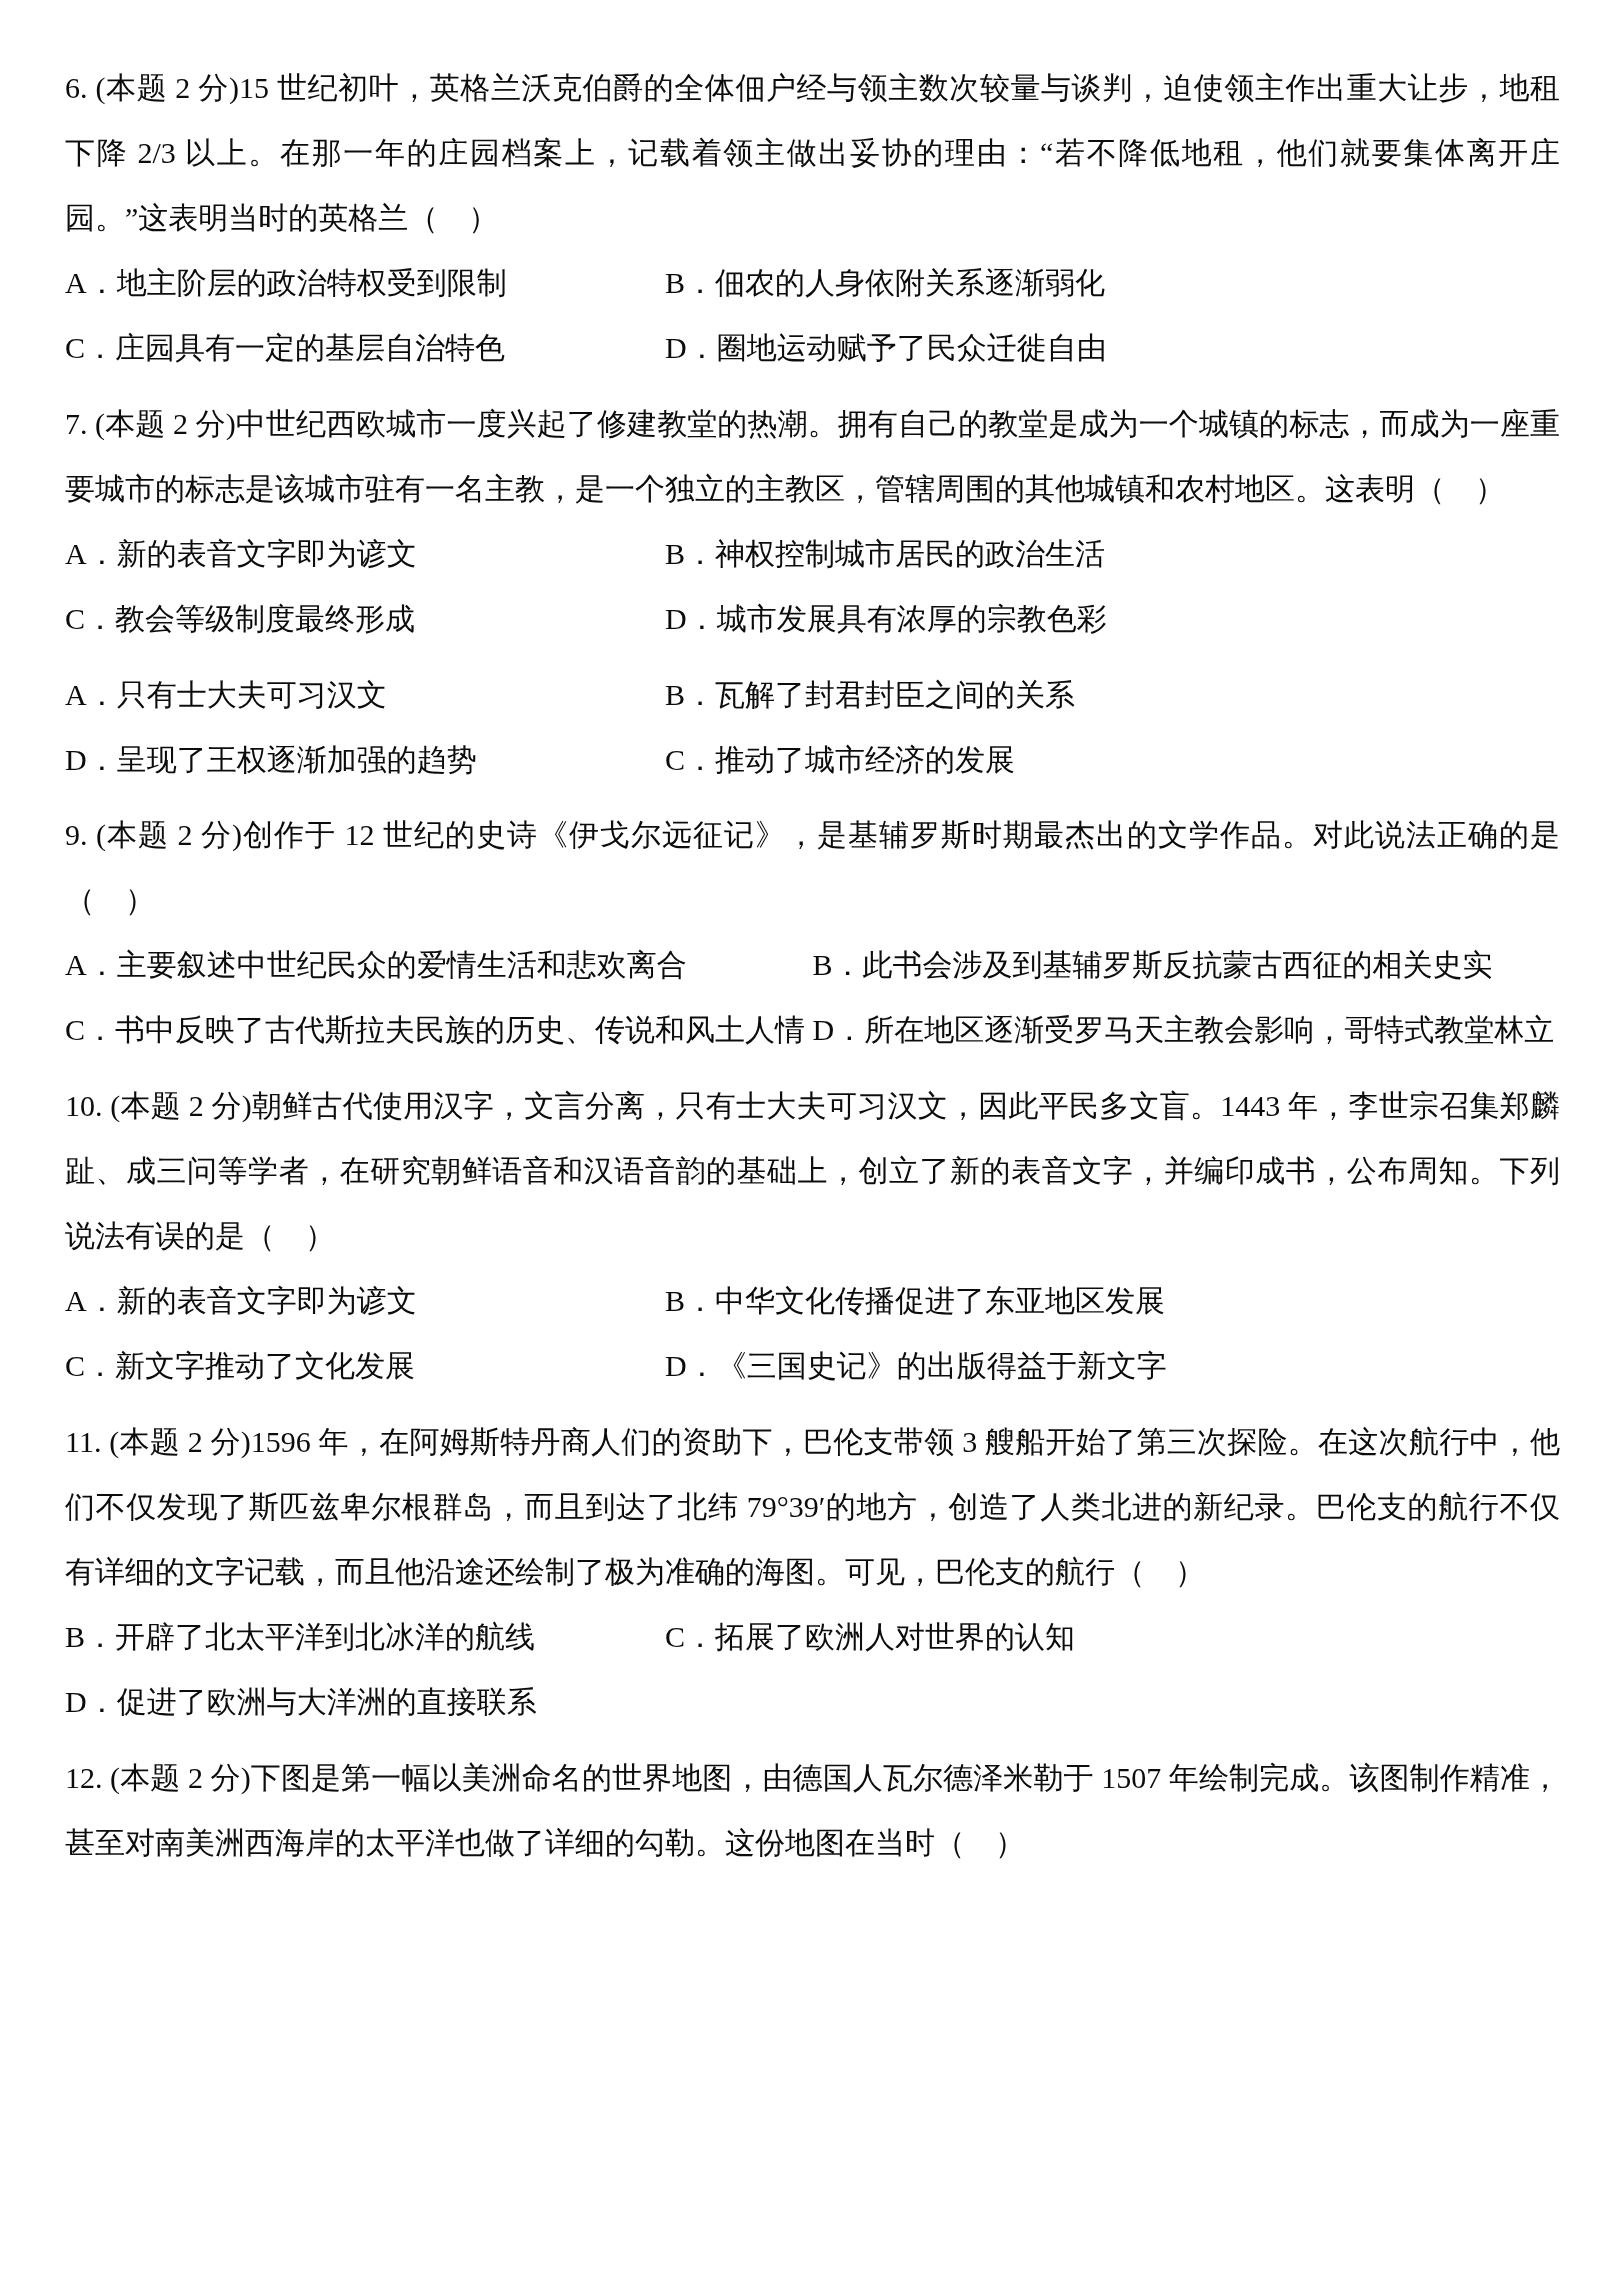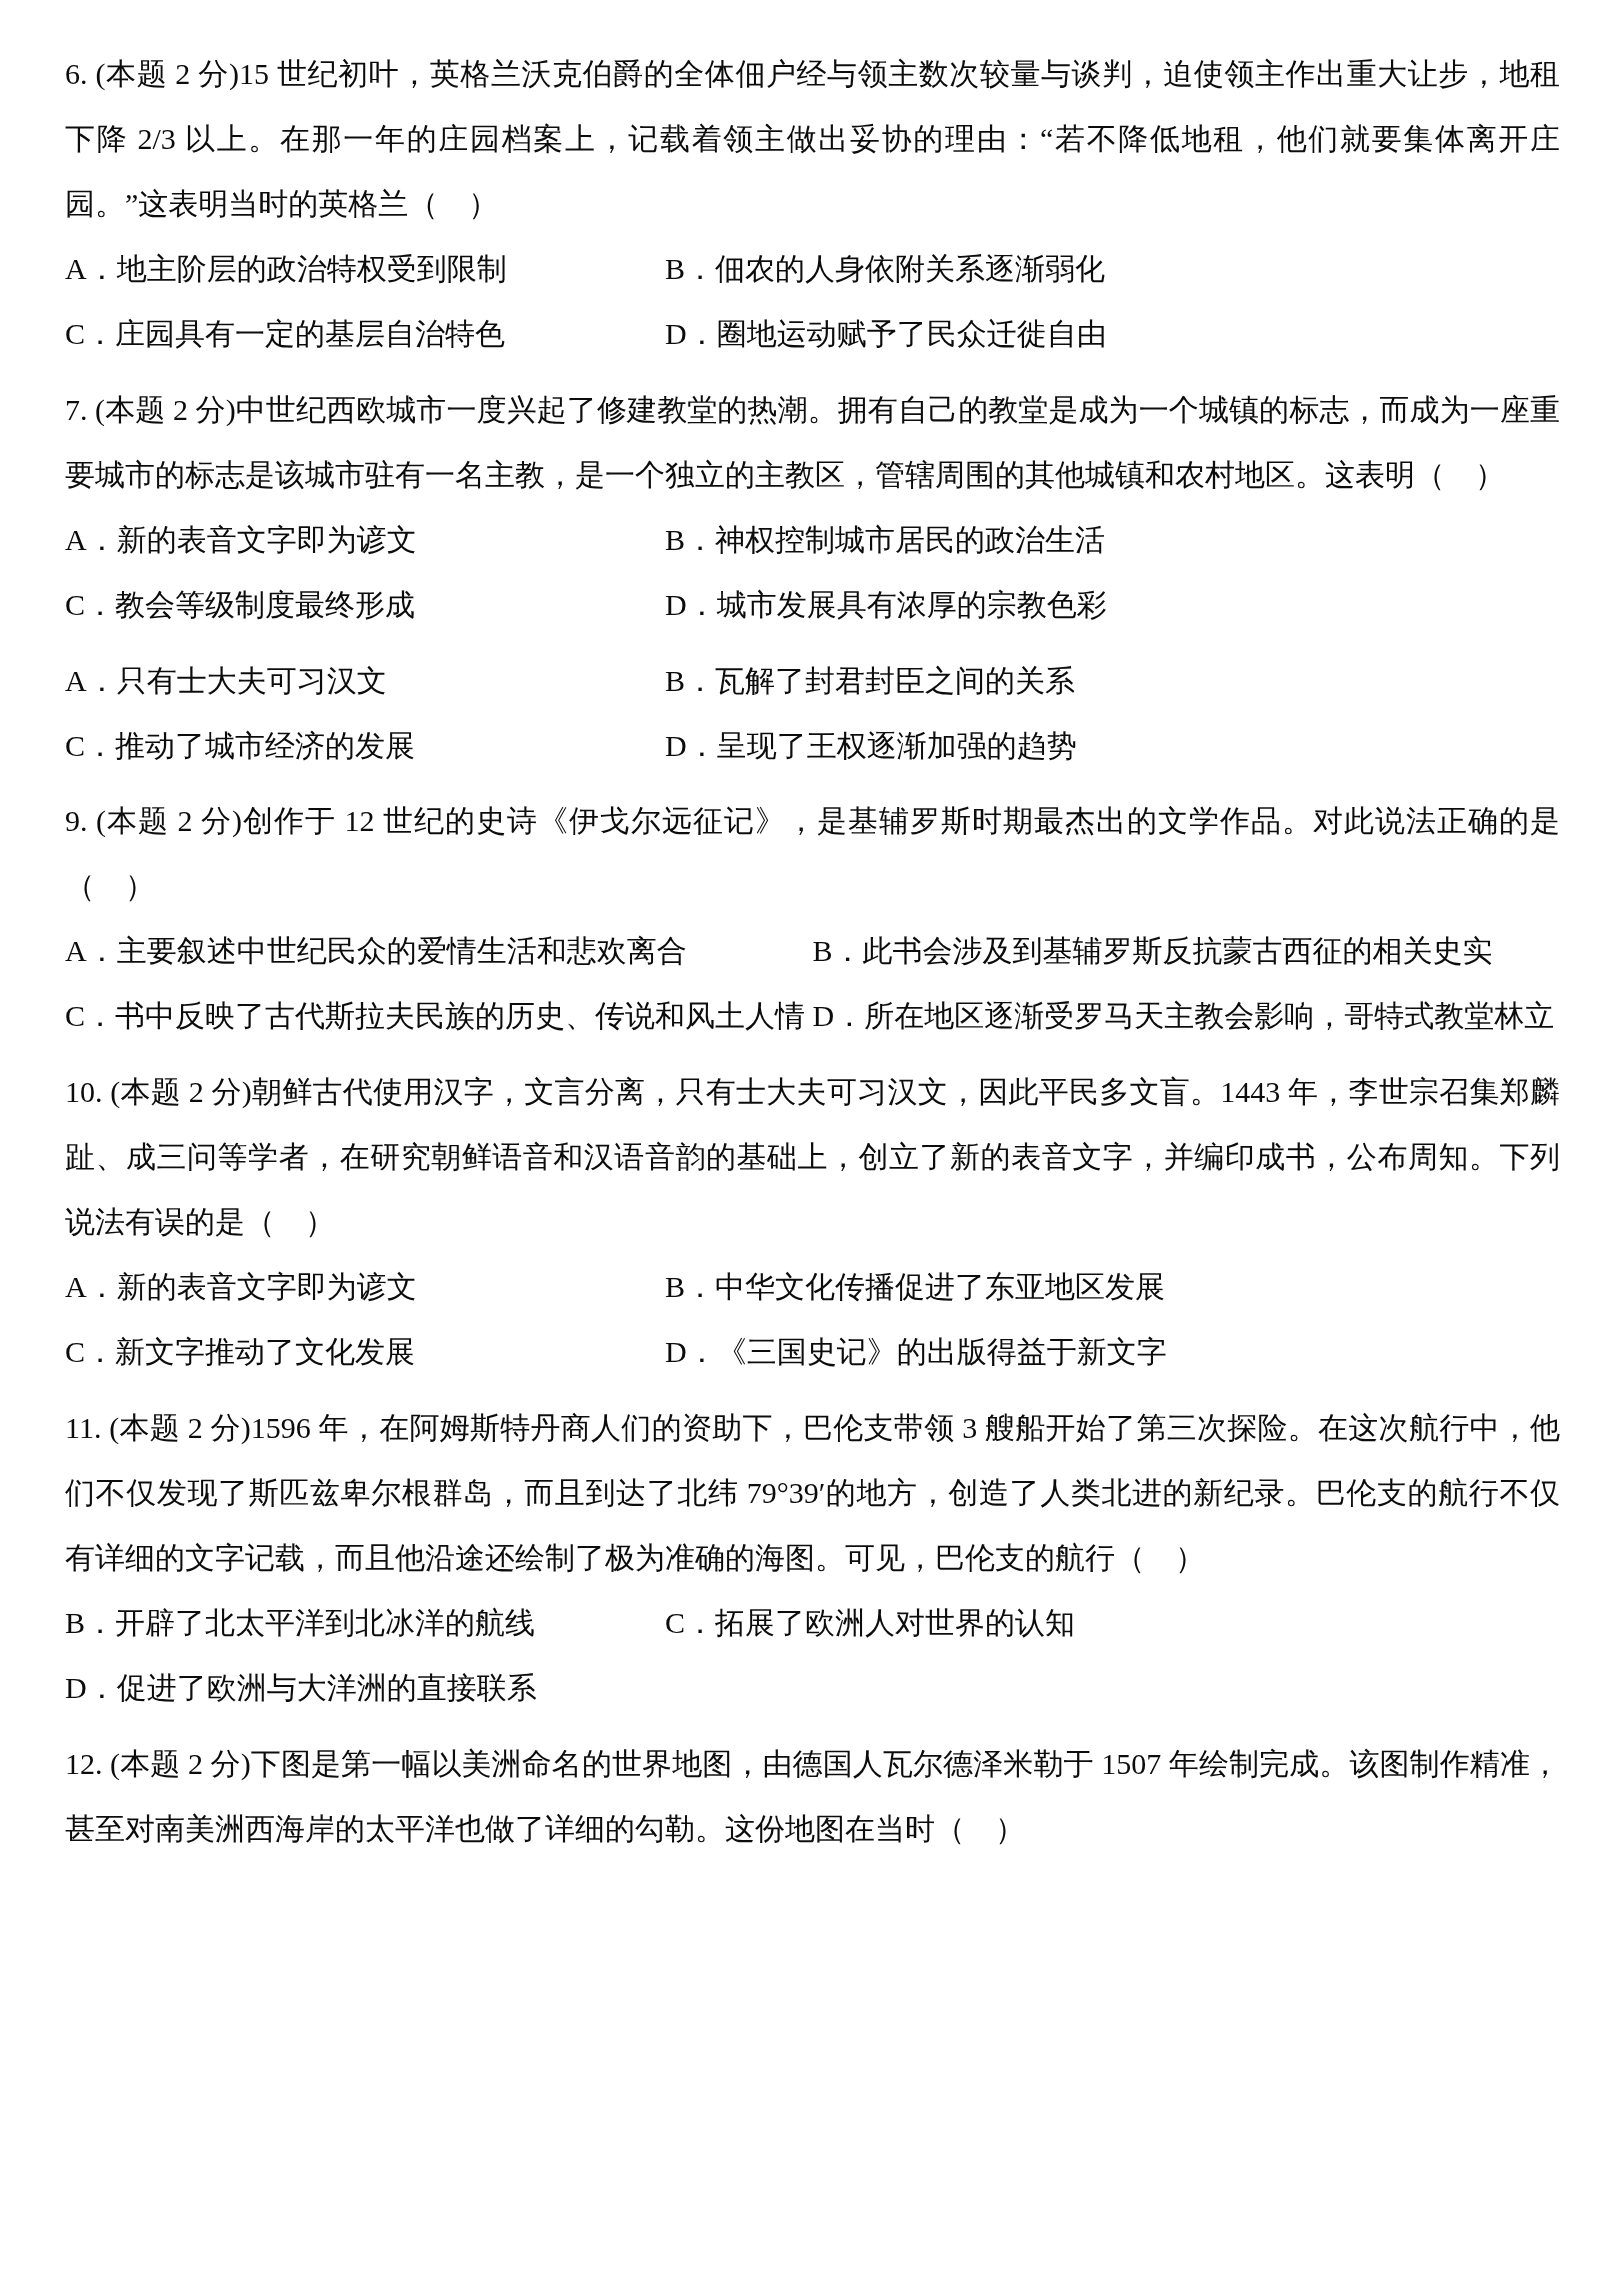--- a/index.html
+++ b/index.html
@@ -7,21 +7,21 @@
   body {
     width: 1621px;
     height: 2294px;
     overflow: hidden;
     font-family: "Liberation Serif", "DejaVu Serif", serif;
   }
   .page {
     width: 1621px;
     height: 2294px;
     background: #ffffff;
-    padding: 41px 61px 0 65px;
+    padding: 55px 61px 0 65px;
     color: #0c0c0c;
     font-size: 30px;
     line-height: 65px;
   }
   .question { margin-top: 10.8px; }
   .question:first-child { margin-top: 0; }
   .stem {
     text-align: justify;
     text-justify: inter-ideograph;
   }
@@ -56,22 +56,22 @@
       <p class="option">B．神权控制城市居民的政治生活</p>
       <p class="option">C．教会等级制度最终形成</p>
       <p class="option">D．城市发展具有浓厚的宗教色彩</p>
     </div>
   </section>
 
   <section class="question">
     <div class="options">
       <p class="option">A．只有士大夫可习汉文</p>
       <p class="option">B．瓦解了封君封臣之间的关系</p>
+      <p class="option">D．呈现了王权逐渐加强的趋势</p>
       <p class="option">C．推动了城市经济的发展</p>
-      <p class="option">D．呈现了王权逐渐加强的趋势</p>
     </div>
   </section>
 
   <section class="question">
     <p class="stem">9. (本题 2 分)创作于 12 世纪的史诗《伊戈尔远征记》，是基辅罗斯时期最杰出的文学作品。对此说法正确的是（　）</p>
     <div class="options single-col">
       <p class="option">A．主要叙述中世纪民众的爱情生活和悲欢离合</p>
       <p class="option">B．此书会涉及到基辅罗斯反抗蒙古西征的相关史实</p>
       <p class="option">C．书中反映了古代斯拉夫民族的历史、传说和风土人情</p>
       <p class="option">D．所在地区逐渐受罗马天主教会影响，哥特式教堂林立</p>

